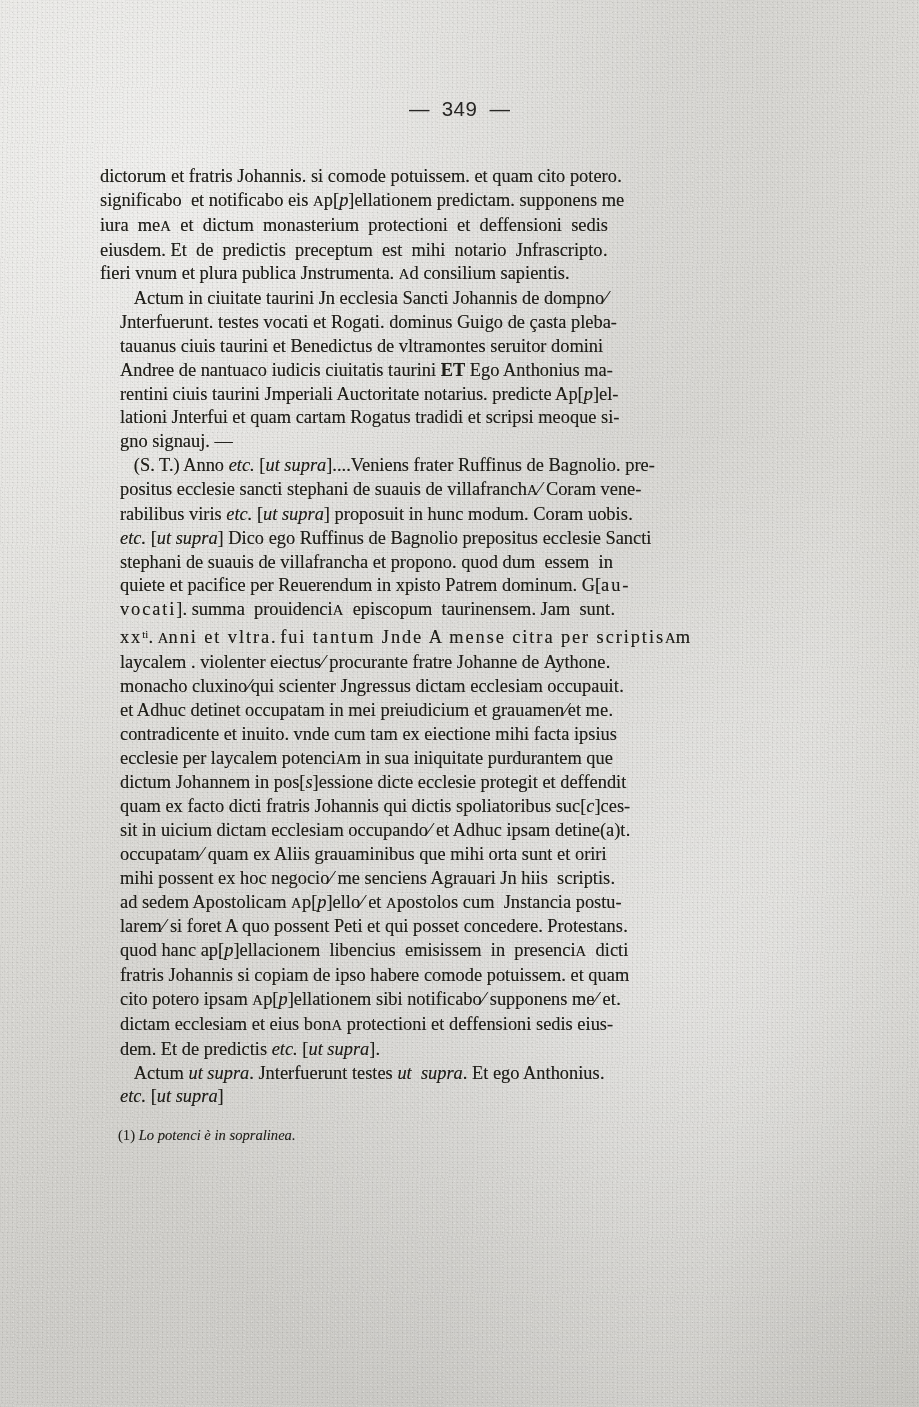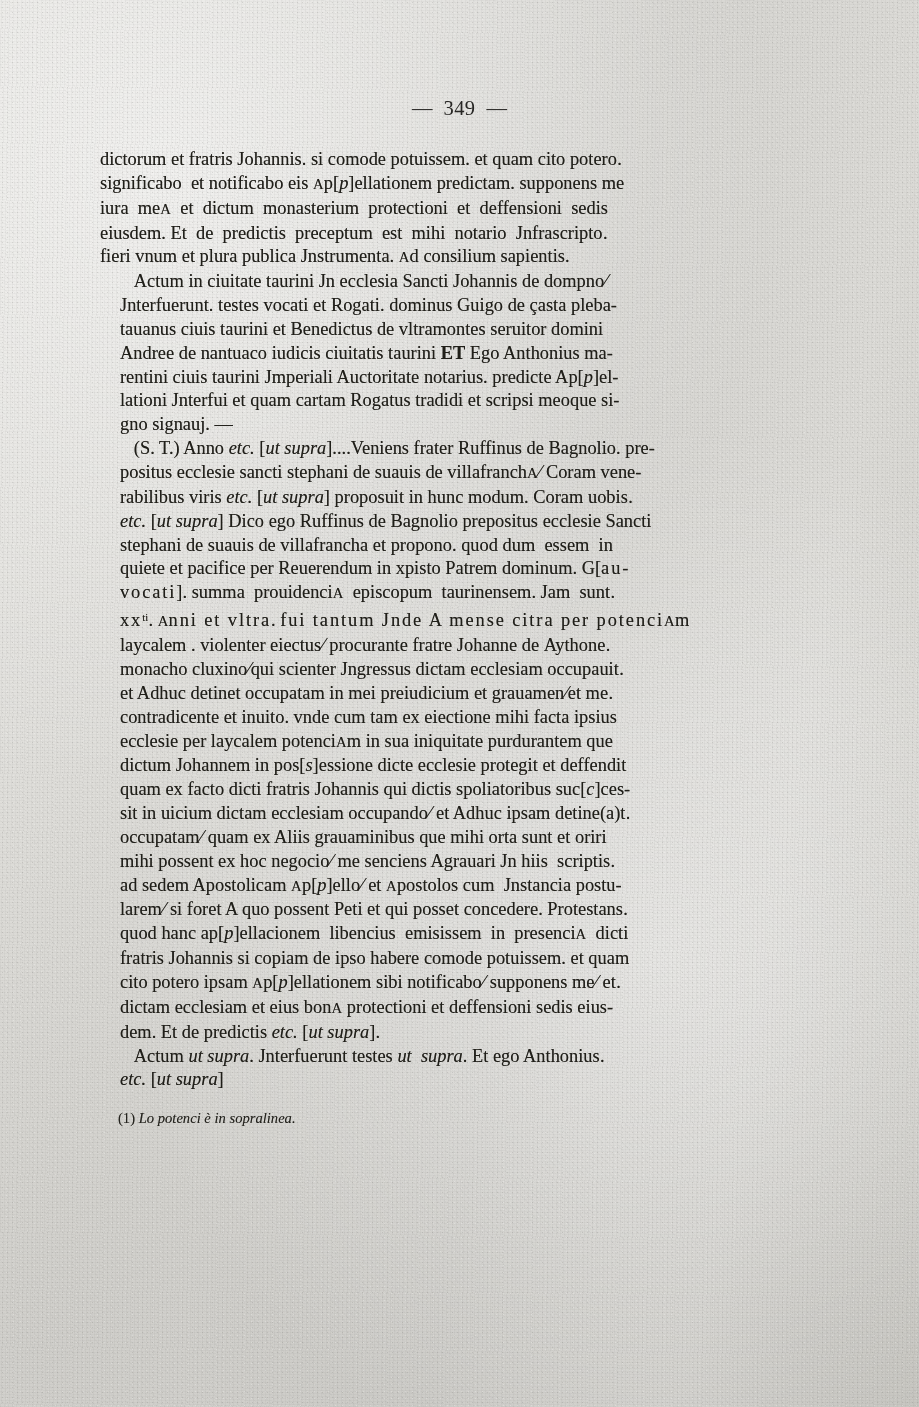--- a/index.html
+++ b/index.html
@@ -60,26 +60,26 @@
     width: 919px;
   }
 
   .folio {
     text-align: center;
     font-size: 20.5px;
     letter-spacing: .4px;
     color: #2c2b29;
     margin: 0;
     padding-top: 97px;
-    font-family: Liberation Serif, serif;
+    font-family: Liberation Sans, sans-serif;
   }
   .folio .rule { letter-spacing: 0; }
 
   .textblock {
-    margin: 0;
+    margin: 16px;
     padding: 0;
     width: 614px;
     margin-left: 100px;
     padding-top: 28px;
   }
 
   p.para {
     margin: 0;
     font-size: 18.4px;
     line-height: 23.85px;
@@ -168,21 +168,21 @@
       </p>
 
       <p class="para indent">
         <span class="ln">&nbsp;&nbsp;&nbsp;(S. T.) Anno <span class="it">etc.</span> [<span class="it">ut supra</span>]....Veniens frater Ruffinus de Bagnolio. pre-</span>
         <span class="ln">positus ecclesie sancti stephani de suauis de villafranch<span class="sc">A</span><span class="mark">⁄</span> Coram vene-</span>
         <span class="ln">rabilibus viris <span class="it">etc.</span> [<span class="it">ut supra</span>] proposuit in&nbsp;hunc modum.&nbsp;Coram uobis<span class="mark">.</span></span>
         <span class="ln"><span class="it">etc.</span> [<span class="it">ut supra</span>] Dico ego Ruffinus de Bagnolio prepositus ecclesie Sancti</span>
         <span class="ln">stephani de suauis de villafrancha et propono.&nbsp;quod dum&nbsp; essem&nbsp; in</span>
         <span class="ln">quiete et pacifice per Reuerendum in xpisto Patrem dominum.&nbsp;G[<span class="spaced">au-</span></span>
         <span class="ln"><span class="spaced">vocati</span>].&nbsp;summa&nbsp; prouidenci<span class="sc">A</span>&nbsp; episcopum&nbsp; taurinensem.&nbsp;Jam&nbsp; sunt<span class="mark">.</span></span>
-        <span class="ln"><span class="spaced">xx</span><sup class="ord">ti</sup>.&nbsp;<span class="spaced"><span class="sc">A</span>nni et vltra</span>.&nbsp;<span class="spaced">fui tantum Jnde A mense citra per potenci</span><span class="sc">A</span><span class="spaced">m</span></span>
+        <span class="ln"><span class="spaced">xx</span><sup class="ord">ti</sup>.&nbsp;<span class="spaced"><span class="sc">A</span>nni et vltra</span>.&nbsp;<span class="spaced">fui tantum Jnde A mense citra per scriptis</span><span class="sc">A</span><span class="spaced">m</span></span>
         <span class="ln">laycalem&nbsp;. violenter eiectus<span class="mark">⁄</span> procurante fratre Johanne de&nbsp;Aythone<span class="mark">.</span></span>
         <span class="ln">monacho cluxino<span class="mark">⁄</span>qui scienter Jngressus dictam ecclesiam occupauit<span class="mark">.</span></span>
         <span class="ln">et Adhuc detinet occupatam in mei preiudicium et grauamen<span class="mark">⁄</span>et&nbsp;me<span class="mark">.</span></span>
         <span class="ln">contradicente et inuito.&nbsp;vnde cum&nbsp;tam ex eiectione mihi facta ipsius</span>
         <span class="ln">ecclesie per laycalem potenci<span class="sc">A</span>m in sua iniquitate purdurantem&nbsp;que</span>
         <span class="ln">dictum Johannem in pos[<span class="it">s</span>]essione dicte ecclesie protegit et deffendit</span>
         <span class="ln">quam ex facto dicti fratris Johannis qui dictis spoliatoribus suc[<span class="it">c</span>]ces-</span>
         <span class="ln">sit in uicium dictam ecclesiam occupando<span class="mark">⁄</span> et Adhuc ipsam detine(a)t<span class="mark">.</span></span>
         <span class="ln">occupatam<span class="mark">⁄</span> quam ex Aliis grauaminibus que mihi orta sunt et oriri</span>
         <span class="ln">mihi possent ex hoc negocio<span class="mark">⁄</span> me senciens Agrauari Jn hiis&nbsp; scriptis<span class="mark">.</span></span>

